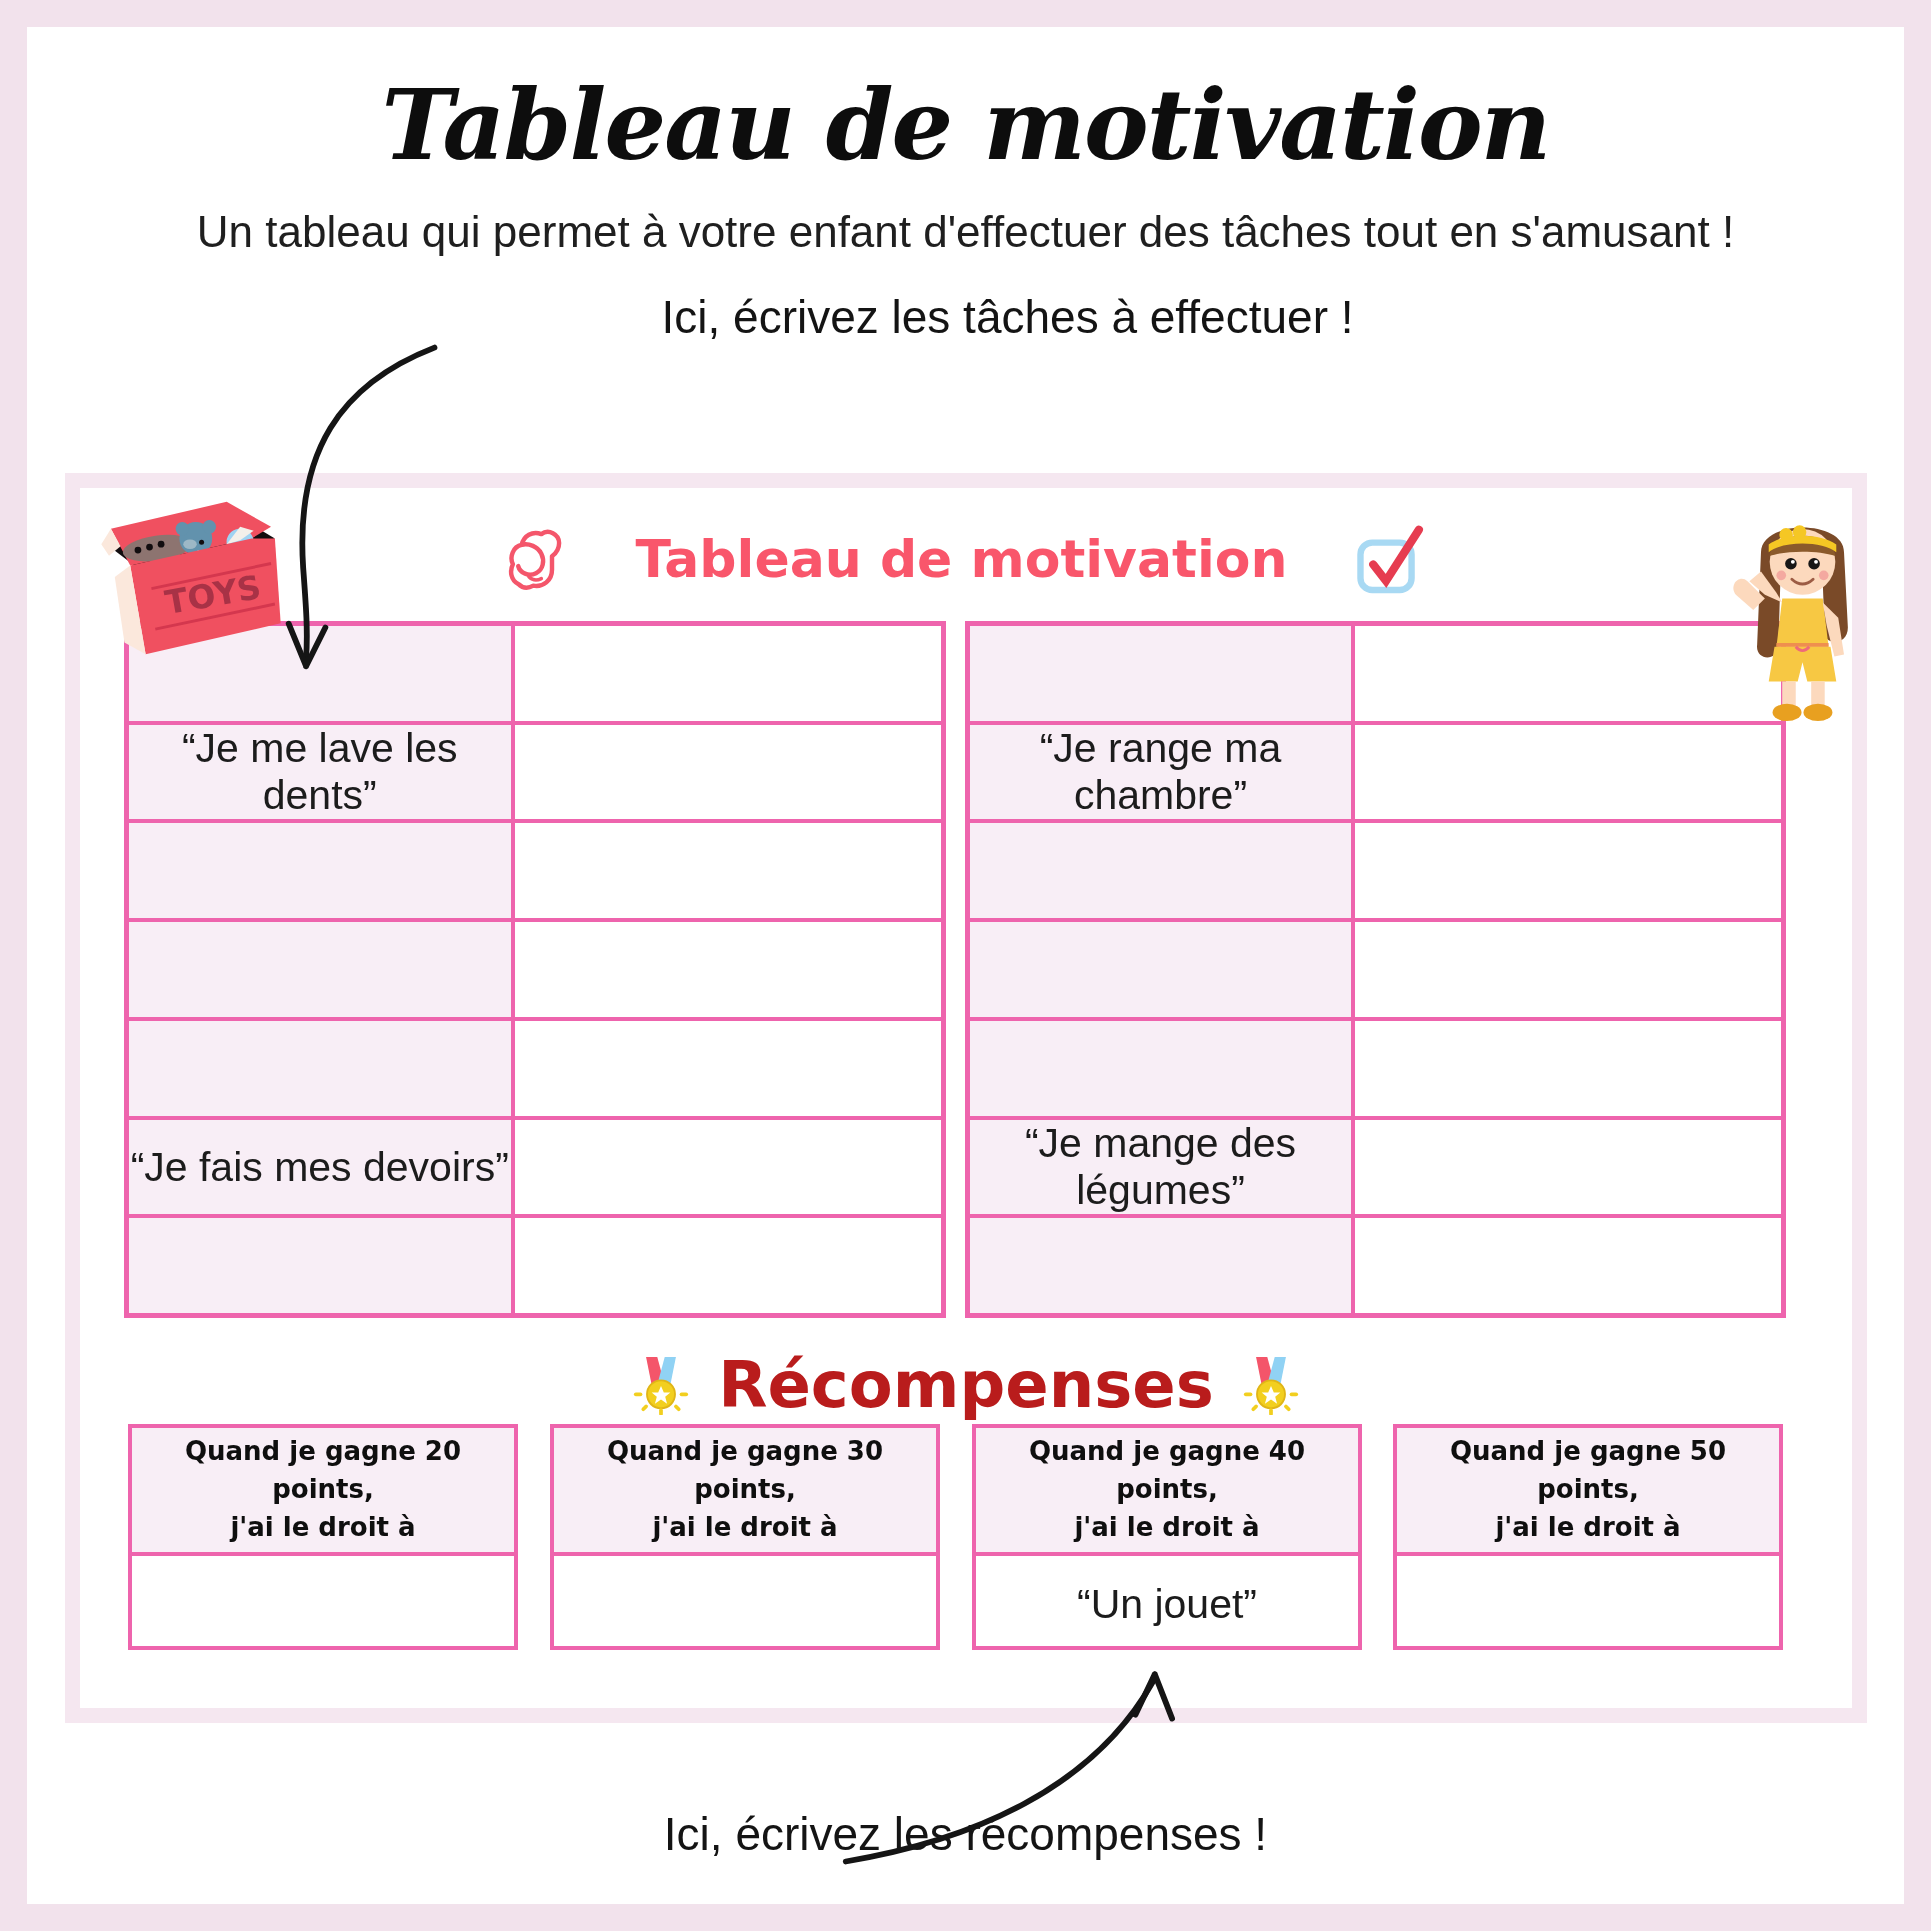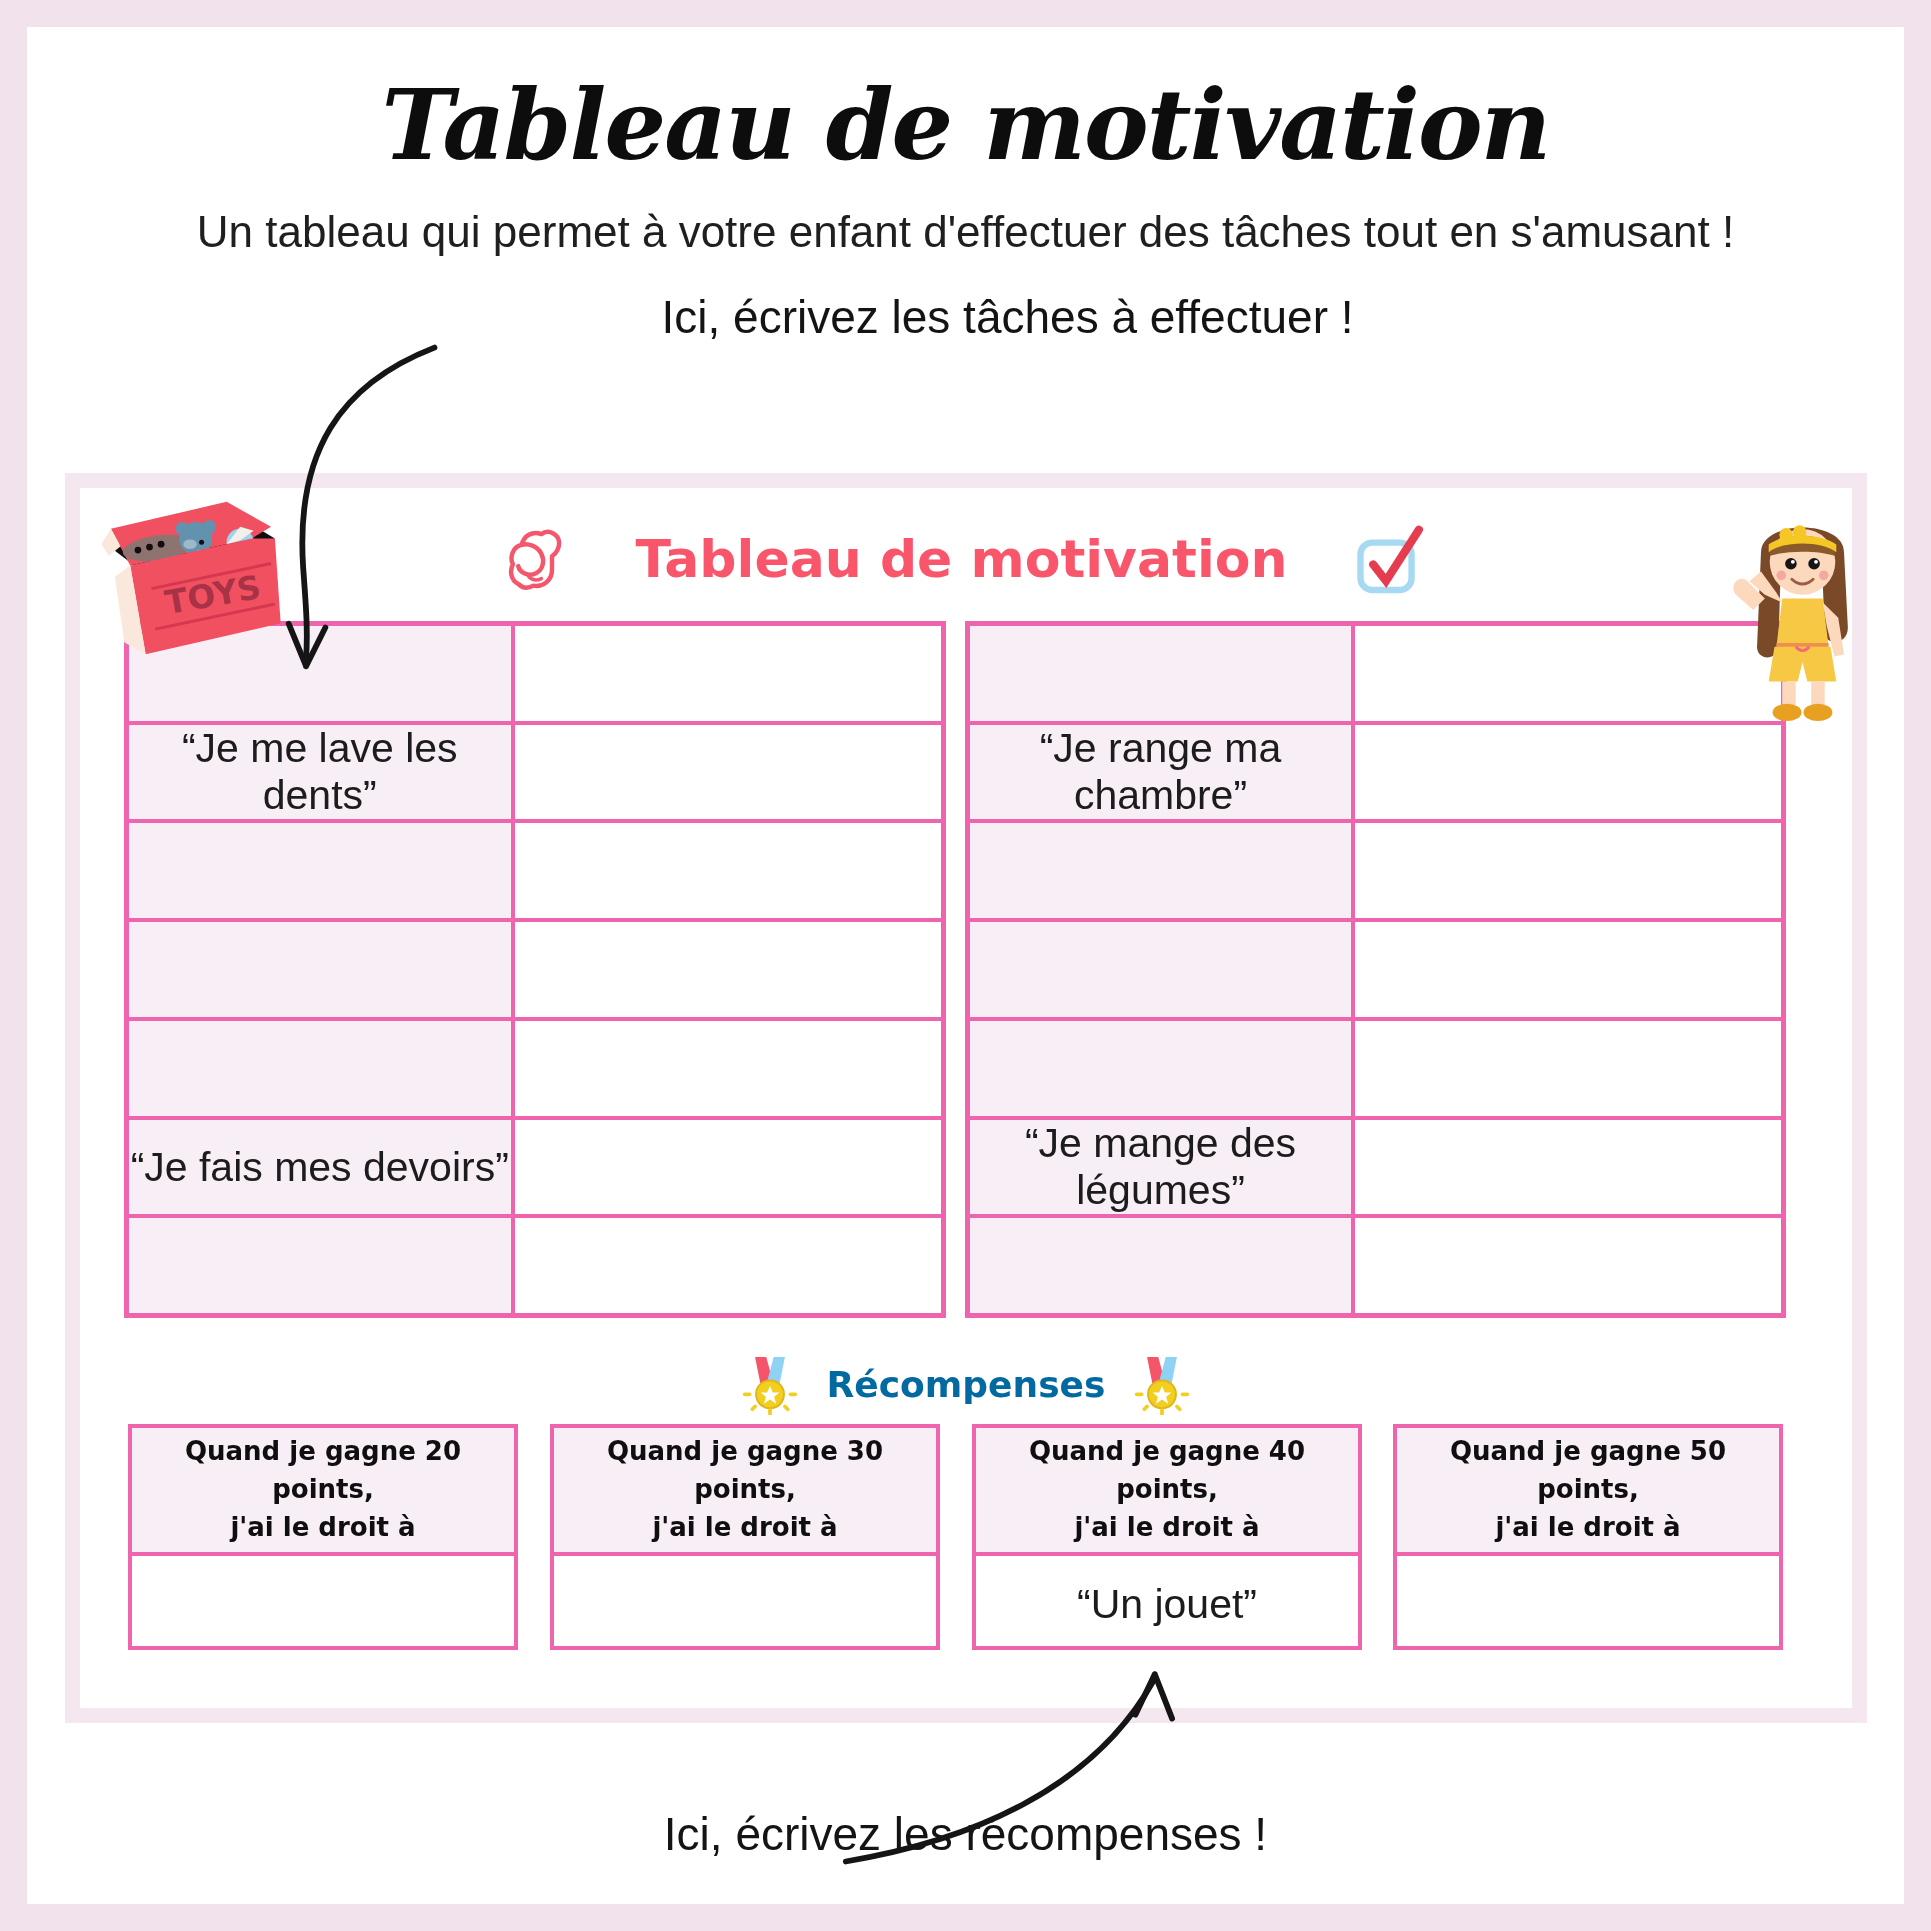--- a/index.html
+++ b/index.html
@@ -30,22 +30,22 @@
                 grid-template-rows:repeat(7,1fr); gap:3.9px; }
   .task-table.left  { left:124px; width:822px; }
   .task-table.right { left:965px; width:821px; }
   .cell { display:flex; align-items:center; justify-content:center; text-align:center;
           font-size:41px; color:#1c1c1c; }
   .cell.pink  { background:#f8eef6; }
   .cell.white { background:#ffffff; }
 
   .rewards-header { position:absolute; left:65px; top:1348px; width:1802px; height:73px;
                     display:flex; align-items:center; justify-content:center; gap:29px; }
-  .rewards-heading { font-family:"DejaVu Sans", sans-serif; font-weight:bold; font-size:36px;
-                     color:#0369a1; white-space:nowrap; }
+  .rewards-heading { font-family:"DejaVu Sans", sans-serif; font-weight:bold; font-size:64px;
+                     color:#b91c1c; white-space:nowrap; }
 
   .reward-box { position:absolute; top:1424px; width:390px; height:226px;
                 border:4.8px solid #ee64ad; background:#ffffff; }
   .reward-box .rb-head { height:128px; background:#f8eef6; border-bottom:4.8px solid #ee64ad;
                          display:flex; flex-direction:column; align-items:center; justify-content:center;
                          font-family:"DejaVu Sans", sans-serif; font-weight:bold;
                          font-size:26px; color:#0f0f0f; line-height:1.45; text-align:center; }
   .reward-box .rb-value { height:96px; display:flex; align-items:center; justify-content:center;
                           font-size:41px; color:#1c1c1c; }
   .rb1 { left:128px; } .rb2 { left:550px; } .rb3 { left:972px; } .rb4 { left:1393px; }

